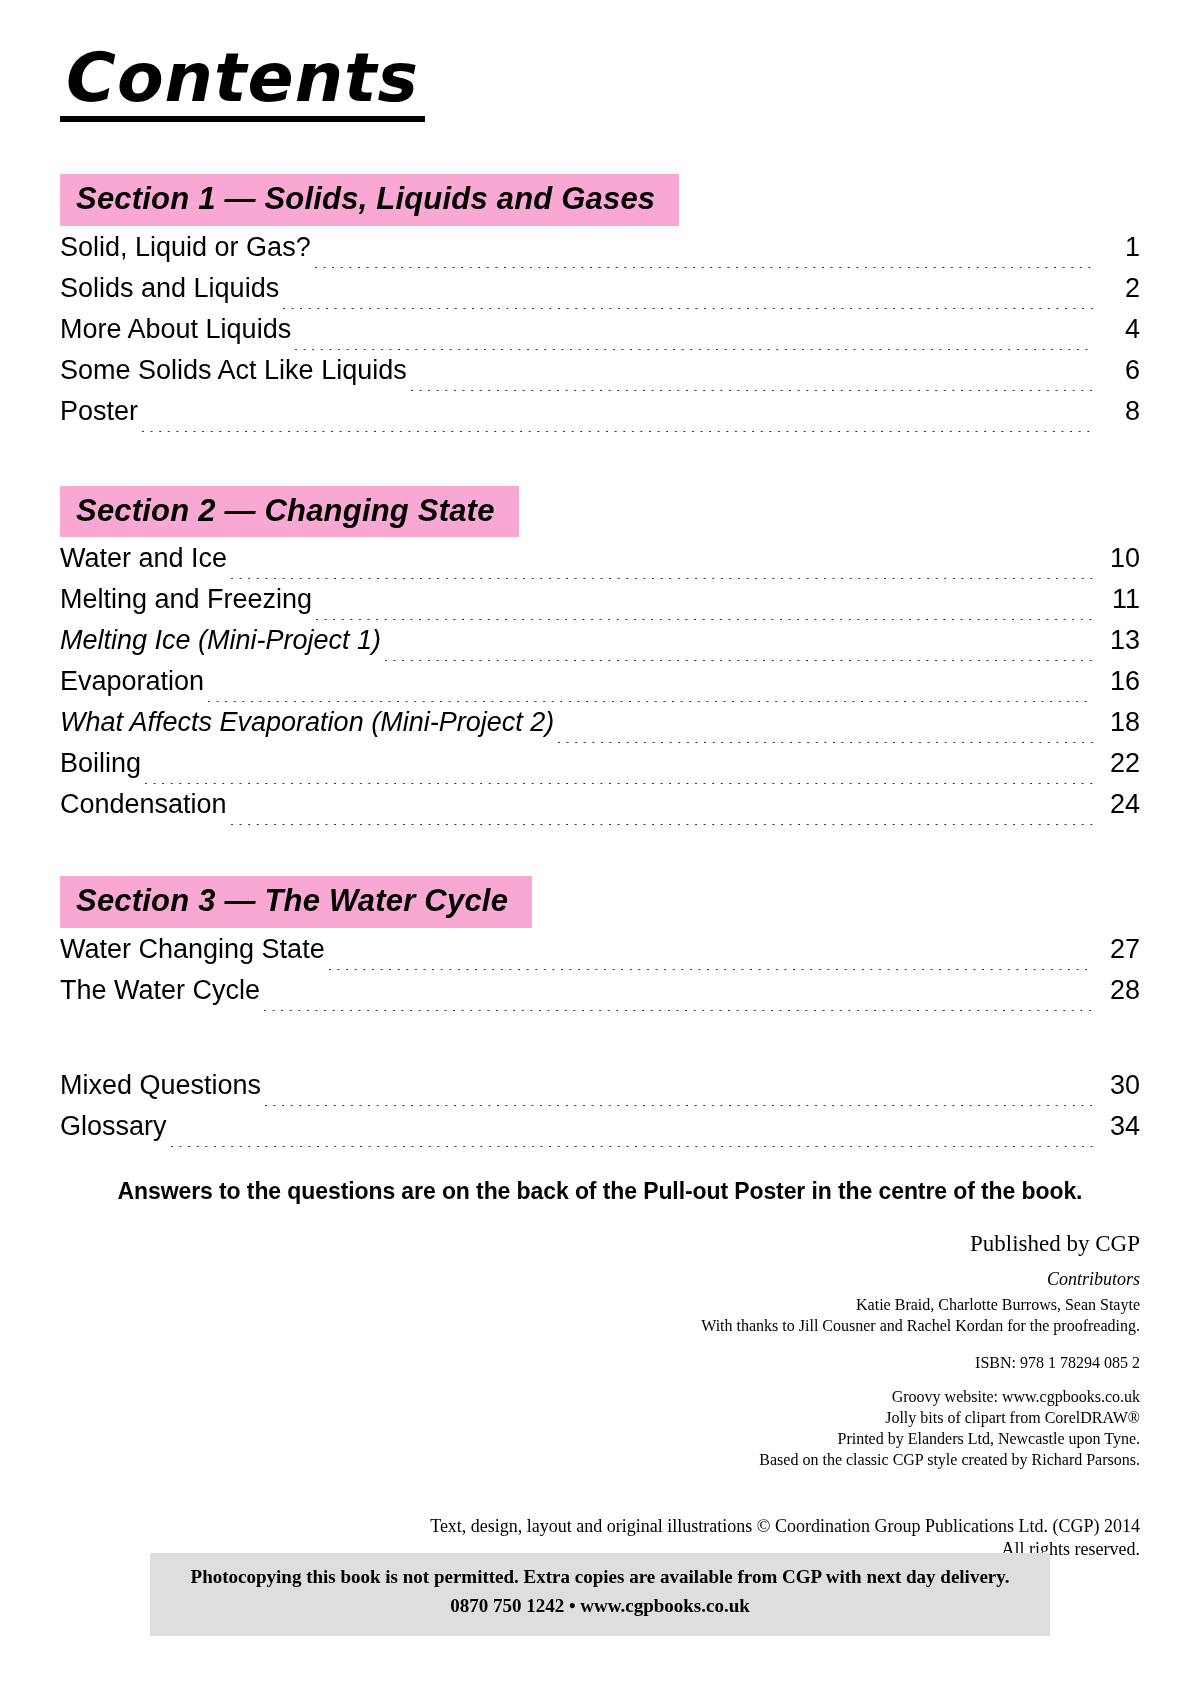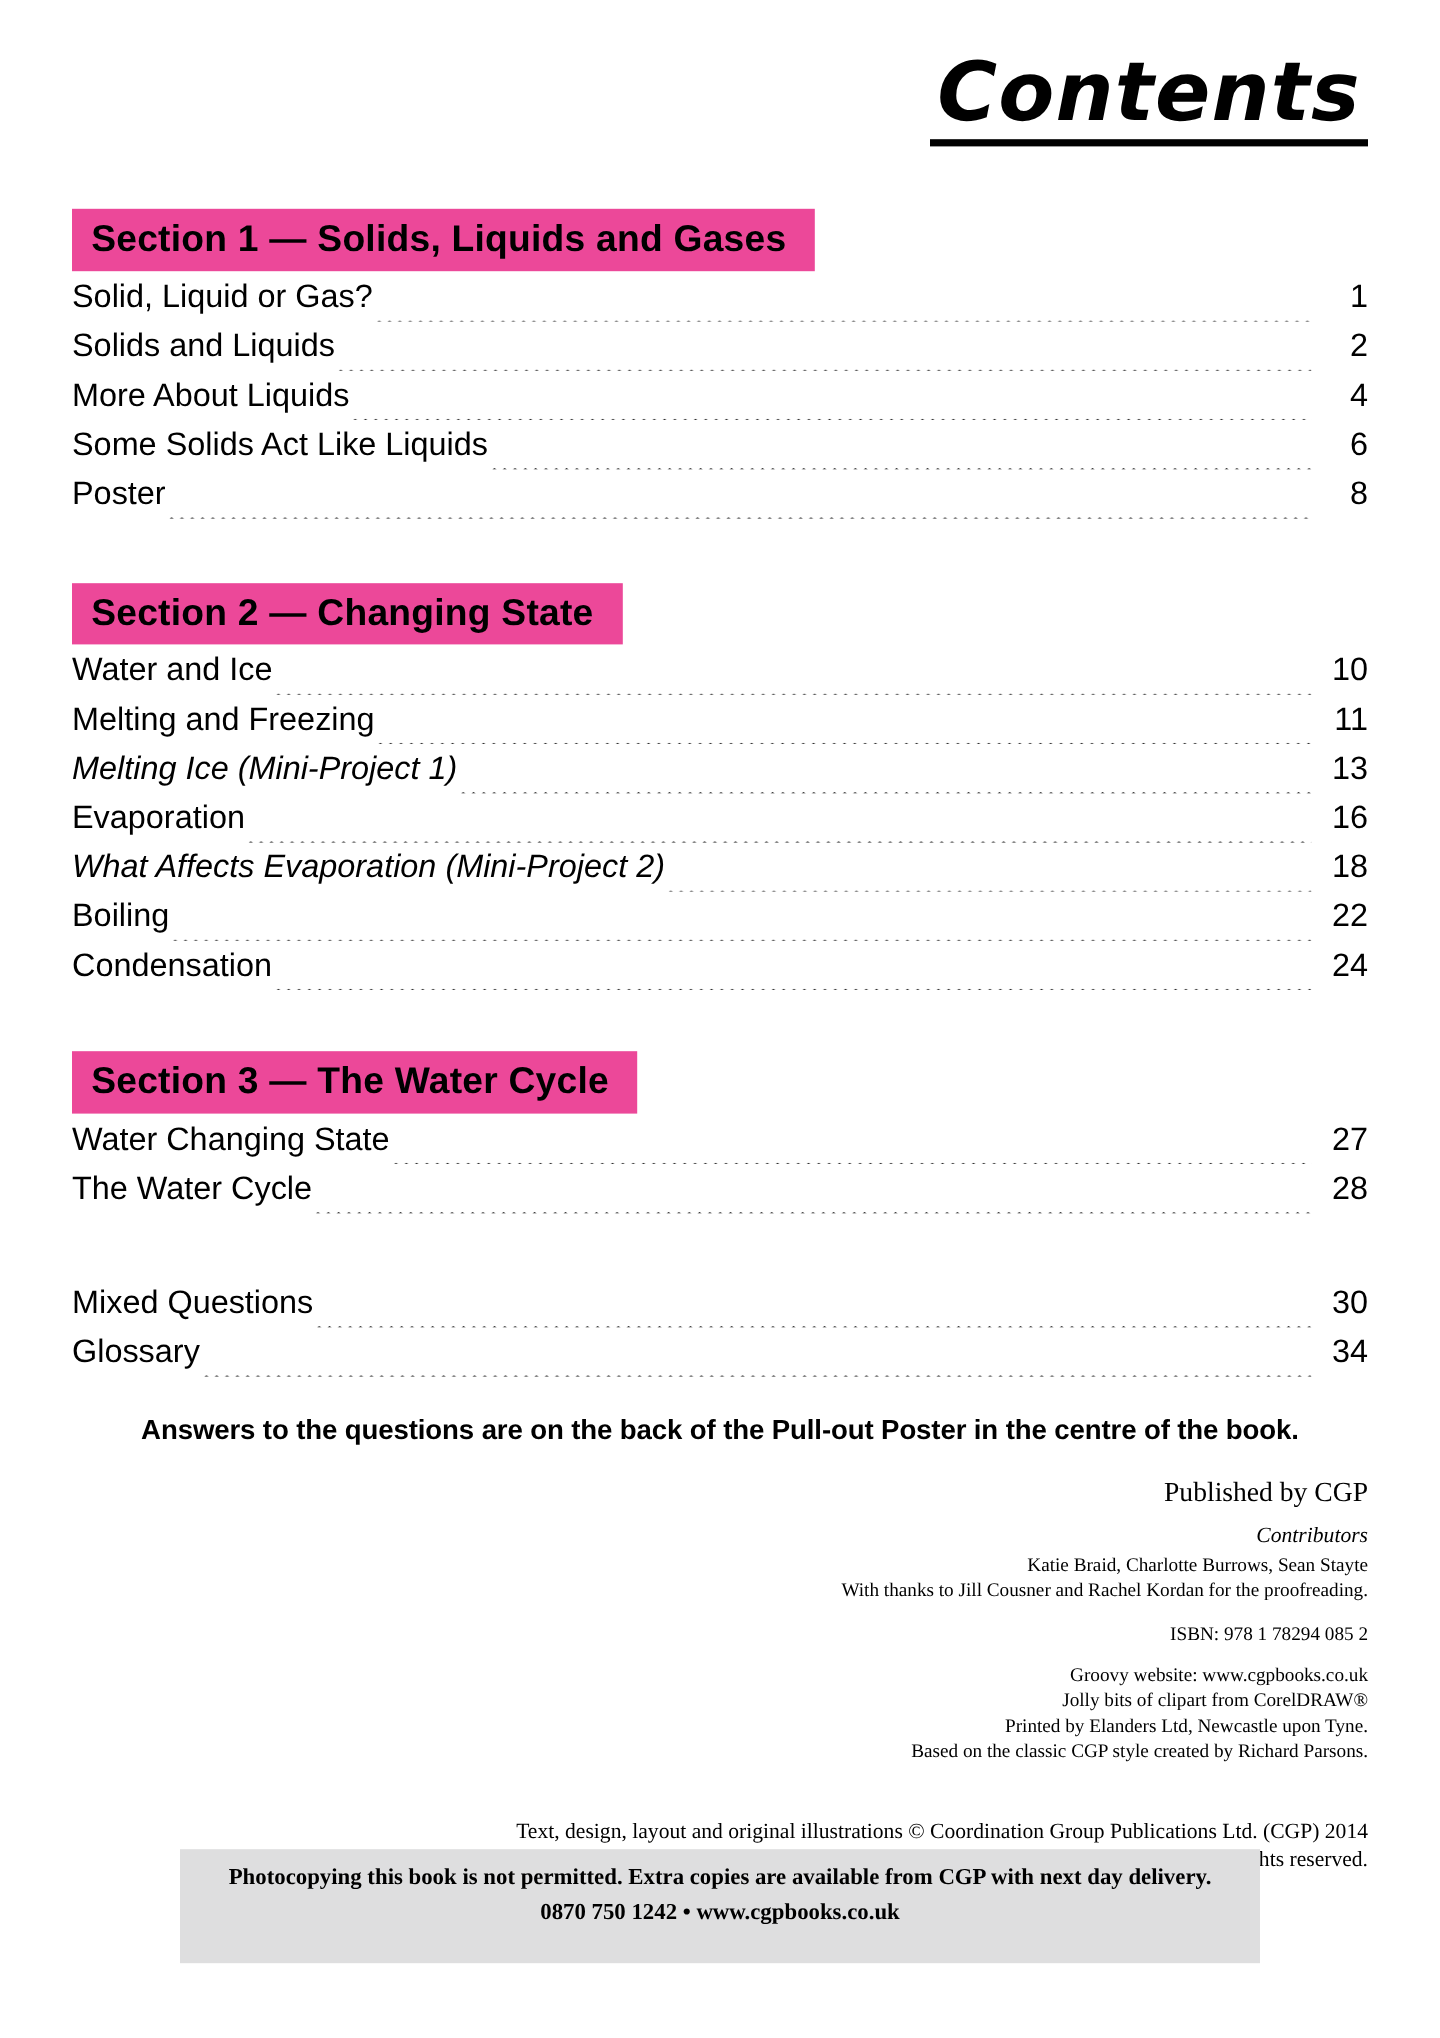--- a/index.html
+++ b/index.html
@@ -19,40 +19,41 @@
   .page {
     position: relative;
     width: 1200px;
     height: 1698px;
     box-sizing: border-box;
     padding: 0 60px;
   }
 
   
   .title-wrap {
-    text-align: right;
+    text-align: left;
     padding-top: 44px;
   }
   .title {
     display: inline-block;
     font-family: "DejaVu Sans", sans-serif;
     font-style: italic;
     font-weight: bold;
     font-size: 68px;
     letter-spacing: 1px;
     line-height: 1.0;
     border-bottom: 6px solid #000;
     padding: 0 6px 4px 6px;
   }
 
   
   .section-head {
     display: inline-block;
-    background: #ec4899;
-    font-family: "Liberation Sans", sans-serif;
+    background: #f9a8d4;
+    font-family: "Liberation Sans", sans-serif;
+    font-style: italic;
     font-weight: bold;
     font-size: 31px;
     letter-spacing: 0.2px;
     padding: 9px 24px 10px 16px;
     line-height: 1.05;
     white-space: nowrap;
   }
   .sec-block-1 { margin-top: 52px; }
   .sec-block-2 { margin-top: 49px; }
   .sec-block-3 { margin-top: 46px; }
@@ -144,21 +145,21 @@
   .copy-block { margin-top: 44px; }
 
   
   .footer-bar {
     position: absolute;
     left: 150px;
     right: 150px;
     bottom: 62px;
     background: #dededf;
     text-align: center;
-    padding: 10px 6px 28px 6px;
+    padding: 10px 6px 16px 6px;
     font-family: "Liberation Serif", serif;
     font-weight: bold;
     font-size: 19px;
     line-height: 1.5;
   }
 </style>
 </head>
 <body>
 
 <div class="page">

